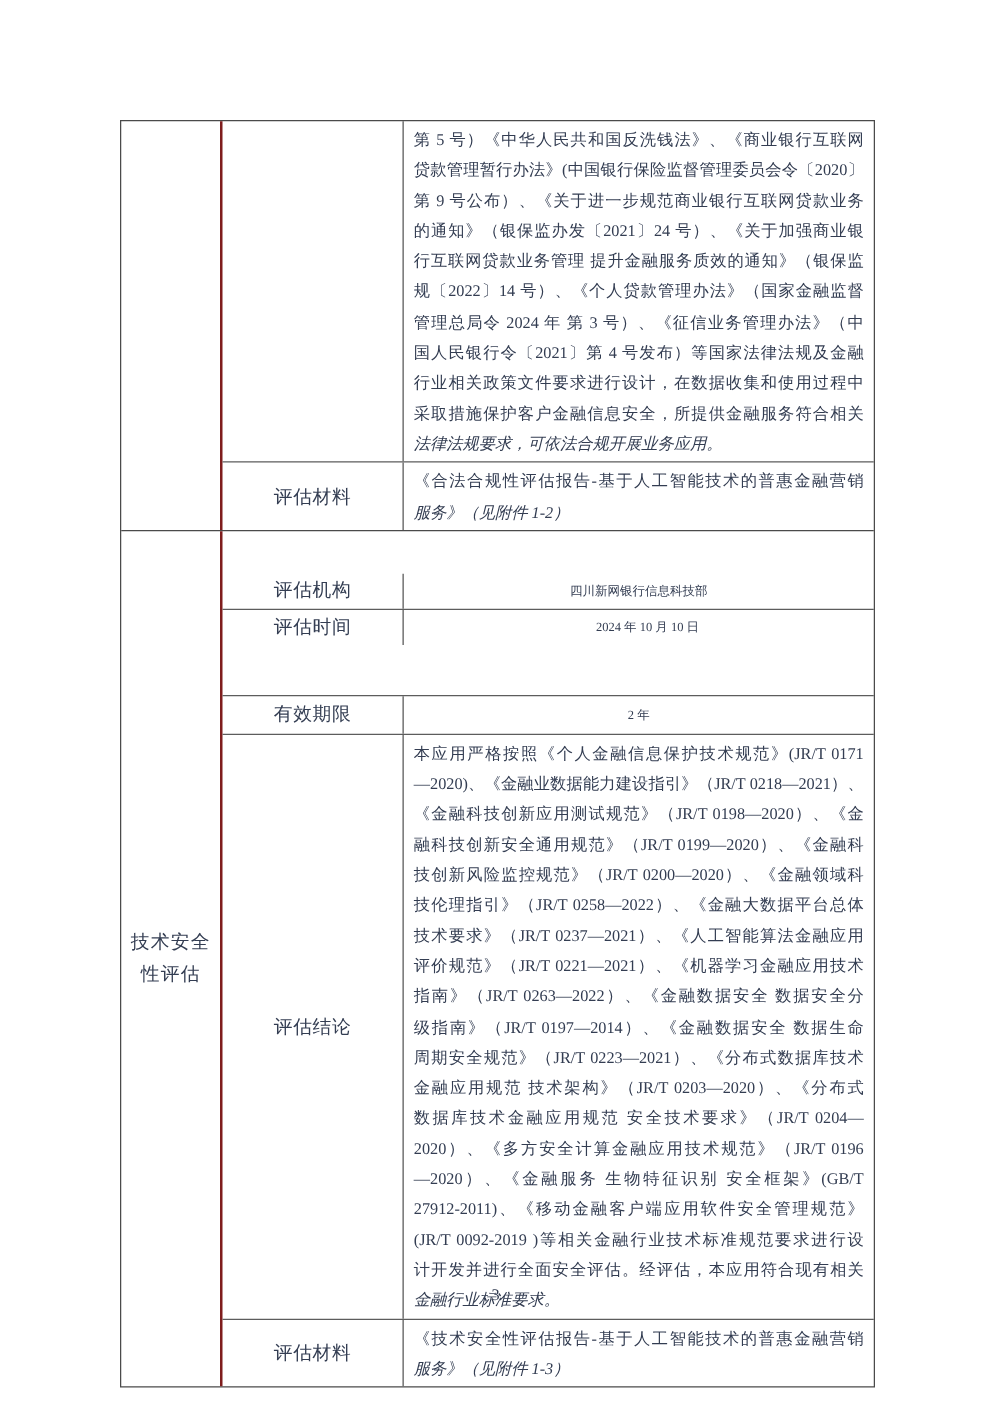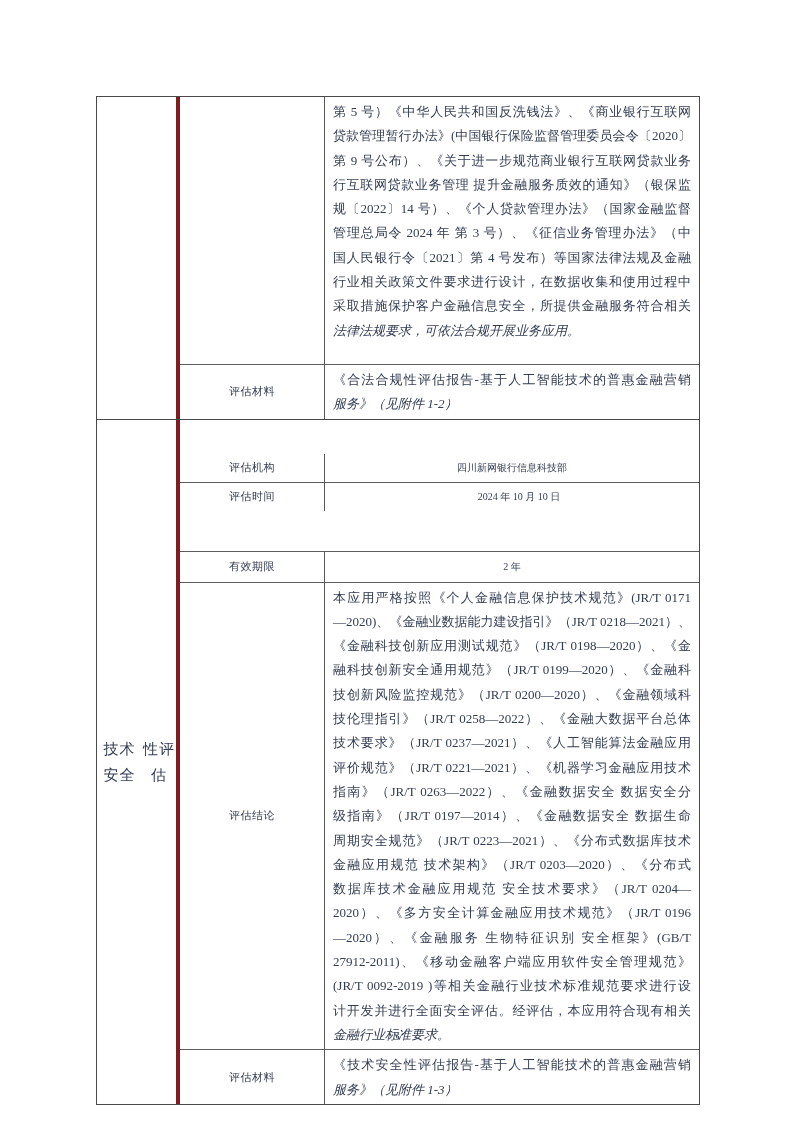--- a/index.html
+++ b/index.html
@@ -18,40 +18,40 @@
     top: 96px;
     width: 604px;
     border: 1px solid #4a4a4a;
     box-sizing: border-box;
     background: #ffffff;
   }
   .section { display: flex; align-items: stretch; }
   .section-divider { border-top: 1px solid #4a4a4a; }
   .cat-cell {
     flex: 0 0 79px;
-    border-right: 4px solid #7f1d1d;
+    border-right: 2px solid #7f1d1d;
     display: flex;
-    flex-direction: row;
+    flex-direction: column;
     align-items: center;
     justify-content: center;
     font-size: 15px;
     line-height: 26px;
     letter-spacing: 1px;
-    text-align: center;
+    text-align: left;
   }
   .rows { flex: 1 1 auto; display: flex; flex-direction: column; min-width: 0; }
   .row { display: flex; align-items: stretch; }
   .row + .row { border-top: 1px solid #5c5c5c; }
   .label-cell {
     flex: 0 0 145px;
     border-right: 1px solid #565656;
     display: flex;
     align-items: center;
     justify-content: center;
-    font-size: 11px;
+    font-size: 15px;
     letter-spacing: 0.5px;
     box-sizing: border-box;
   }
   .value-cell { flex: 1 1 auto; min-width: 0; box-sizing: border-box; }
   .para {
     padding: 3px 8px 2px 8px;
     font-size: 13px;
     line-height: 24.3px;
   }
   .tline { text-align: justify; text-align-last: justify; text-justify: inter-ideograph; }
@@ -86,20 +86,21 @@
 
   <div class="section">
     <div class="cat-cell"></div>
     <div class="rows">
       <div class="row rh1">
         <div class="label-cell"></div>
         <div class="value-cell para">
             <div class="tline">第 5 号）《中华人民共和国反洗钱法》、《商业银行互联网</div>
             <div class="tline">贷款管理暂行办法》(中国银行保险监督管理委员会令〔2020〕</div>
             <div class="tline">第 9 号公布）、《关于进一步规范商业银行互联网贷款业务</div>
+            <div class="tline">的通知》（银保监办发〔2021〕24 号）、《关于加强商业银</div>
             <div class="tline">行互联网贷款业务管理 提升金融服务质效的通知》（银保监</div>
             <div class="tline">规〔2022〕14 号）、《个人贷款管理办法》（国家金融监督</div>
             <div class="tline">管理总局令 2024 年 第 3 号）、《征信业务管理办法》（中</div>
             <div class="tline">国人民银行令〔2021〕第 4 号发布）等国家法律法规及金融</div>
             <div class="tline">行业相关政策文件要求进行设计，在数据收集和使用过程中</div>
             <div class="tline">采取措施保护客户金融信息安全，所提供金融服务符合相关</div>
             <div class="tline last">法律法规要求，可依法合规开展业务应用。</div>
           </div>
       </div>
       <div class="row rh2">

